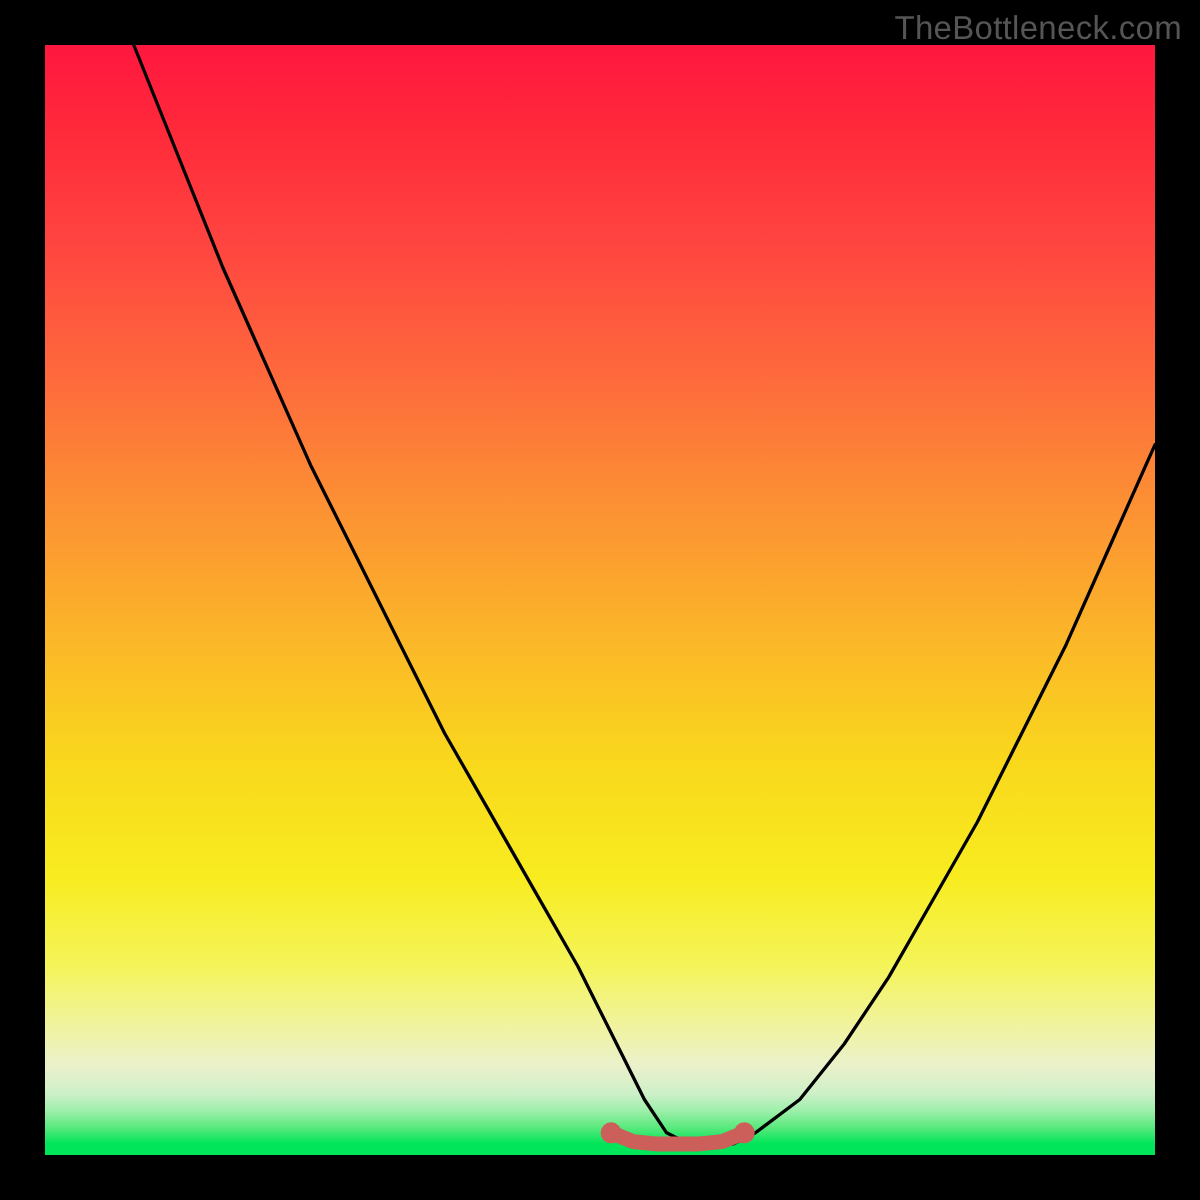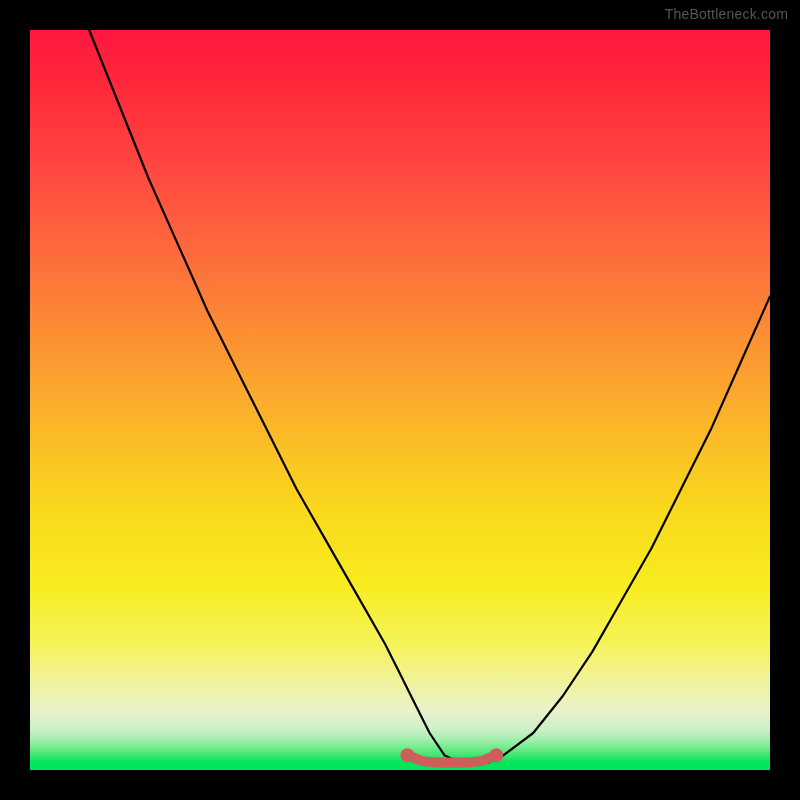--- a/index.html
+++ b/index.html
@@ -41,21 +41,21 @@
       #5be97d 97.5%,
       #00e559 99%,
       #00e559 100%
     );
   }
   .watermark {
     position: absolute;
     top: 6px;
     right: 12px;
     color: #555;
-    font-size: 14px;
+    font-size: 22px;
     font-weight: 400;
     letter-spacing: 0.2px;
     user-select: none;
   }
   svg.overlay {
     position: absolute;
     left: 0;
     top: 0;
     width: 740px;
     height: 740px;

